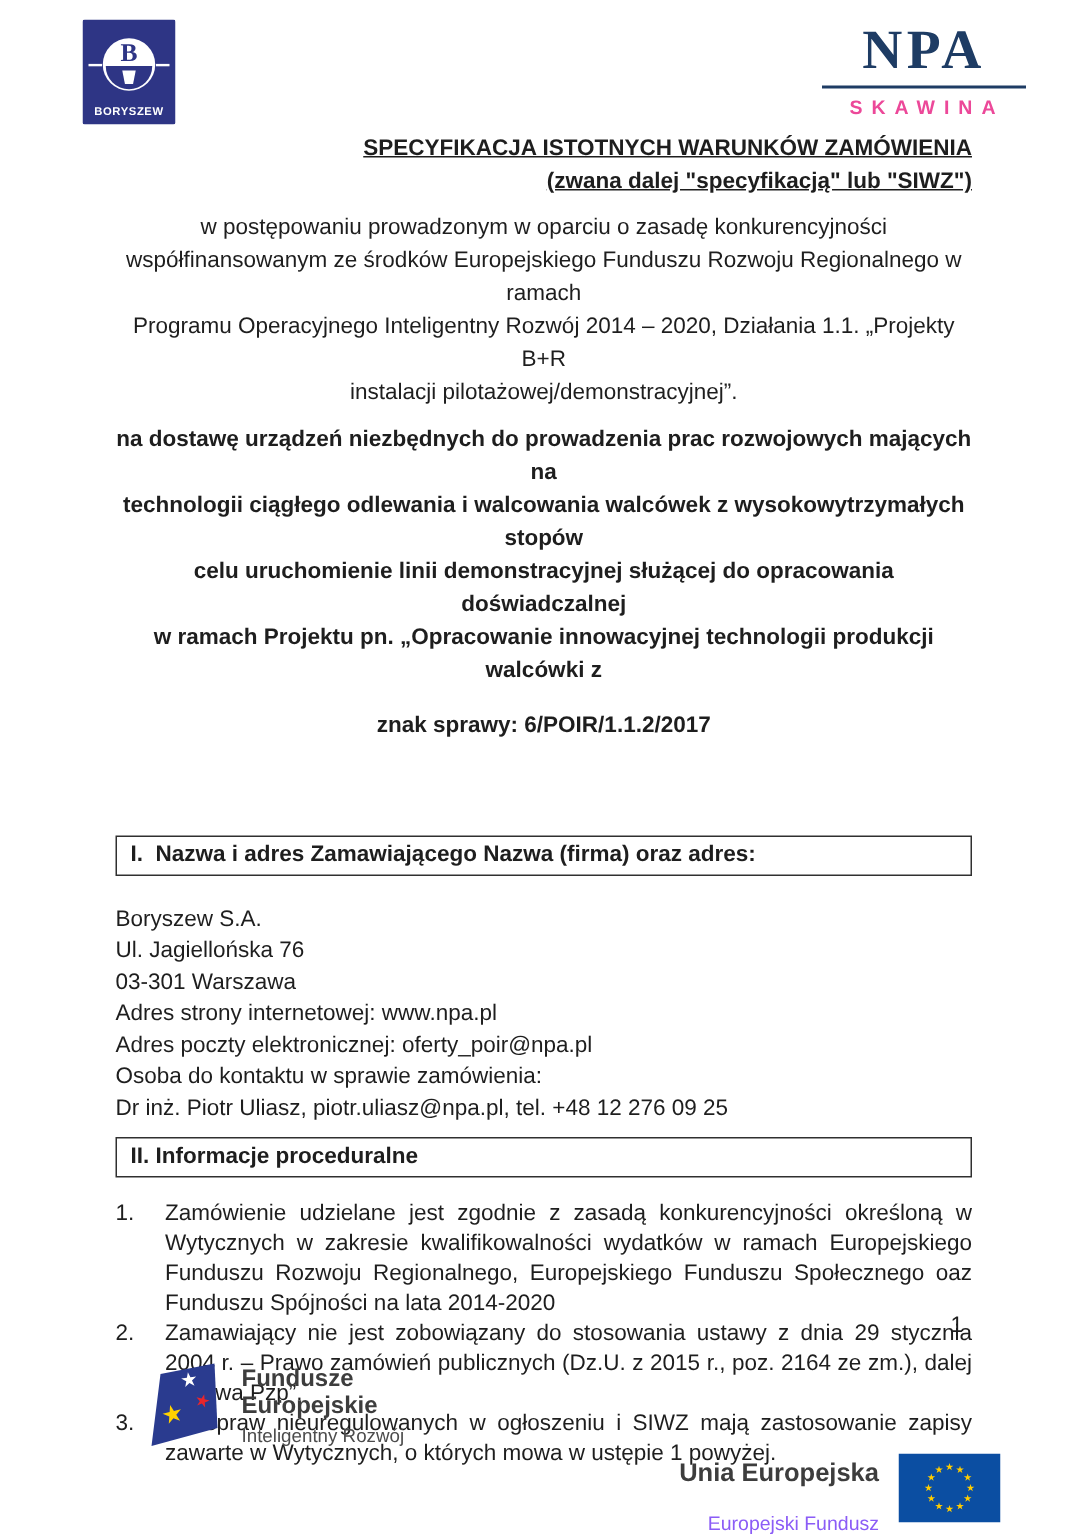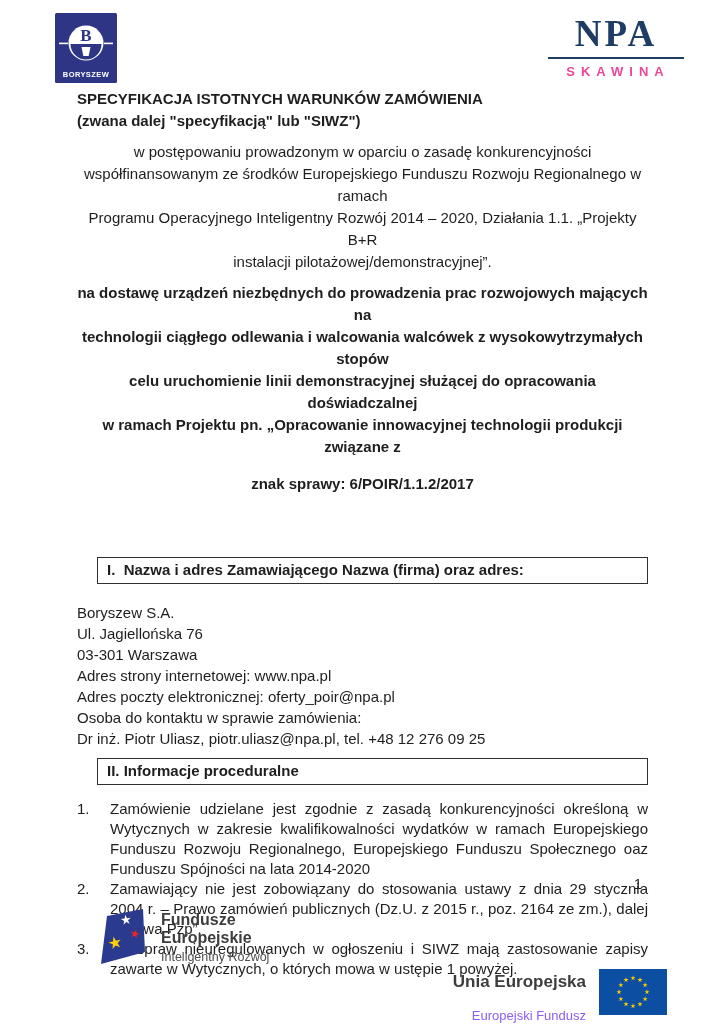--- a/index.html
+++ b/index.html
@@ -19,28 +19,28 @@
   .doc-header{display:flex;justify-content:space-between;align-items:flex-start;
               margin-left:-22px;margin-right:-36px;height:72px;}
   .npa-logo{margin-top:4px;text-align:center;width:136px;}
   .npa-name{font-family:"Liberation Serif",serif;font-weight:bold;font-size:37px;
             line-height:34px;color:#1e3c64;letter-spacing:3px;}
   .npa-rule{height:2px;background:#1e3c64;margin:6px 0 5px;}
   .npa-sub{font-weight:bold;font-size:13px;letter-spacing:6px;color:#ec4899;
            padding-left:4px;white-space:nowrap;}
 
   
-  .doc-title{text-align:left;font-weight:bold;line-height:22px;margin-top:3px;}
+  .doc-title{text-align:right;font-weight:bold;line-height:22px;margin-top:3px;text-decoration:underline;}
   .p-center{text-align:center;line-height:22px;margin-top:9px;}
   .bold{font-weight:bold;}
   .case-number{text-align:center;font-weight:bold;margin-top:15px;line-height:22px;}
 
   
   .sec-box{border:1px solid #303030;font-weight:bold;padding:2px 9px 3px;
-           line-height:20px;white-space:pre-wrap;margin-left:20px;}
+           line-height:20px;white-space:pre-wrap;}
   .sec-box.first{margin-top:62px;}
   .sec-box.second{margin-top:9px;}
 
   
   .addr{margin-top:18px;line-height:21px;}
 
   
   .proc-list{margin-top:14px;line-height:20px;}
   .li{display:flex;}
   .li .num{width:33px;flex:none;}
@@ -98,21 +98,21 @@
       <div>w postępowaniu prowadzonym w oparciu o zasadę konkurencyjności</div>
       <div>współfinansowanym ze środków Europejskiego Funduszu Rozwoju Regionalnego w ramach</div>
       <div>Programu Operacyjnego Inteligentny Rozwój 2014 – 2020, Działania 1.1. „Projekty B+R</div>
       <div>instalacji pilotażowej/demonstracyjnej”.</div>
     </div>
 
     <div class="p-center bold">
       <div>na dostawę urządzeń niezbędnych do prowadzenia prac rozwojowych mających na</div>
       <div>technologii ciągłego odlewania i walcowania walcówek z wysokowytrzymałych stopów</div>
       <div>celu uruchomienie linii demonstracyjnej służącej do opracowania doświadczalnej</div>
-      <div>w ramach Projektu pn. „Opracowanie innowacyjnej technologii produkcji związane z</div>
+      <div>w ramach Projektu pn. „Opracowanie innowacyjnej technologii produkcji walcówki z</div>
     </div>
 
     <div class="case-number">znak sprawy: 6/POIR/1.1.2/2017</div>
 
     <div class="sec-box first">I.  Nazwa i adres Zamawiającego Nazwa (firma) oraz adres:</div>
 
     <div class="addr">
       <div>Boryszew S.A.</div>
       <div>Ul. Jagiellońska 76</div>
       <div>03-301 Warszawa</div>

